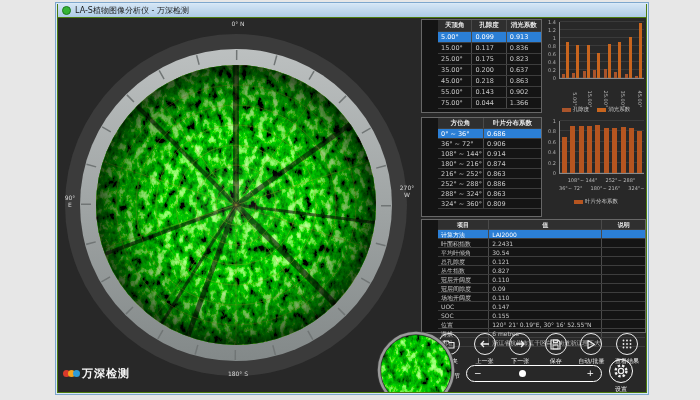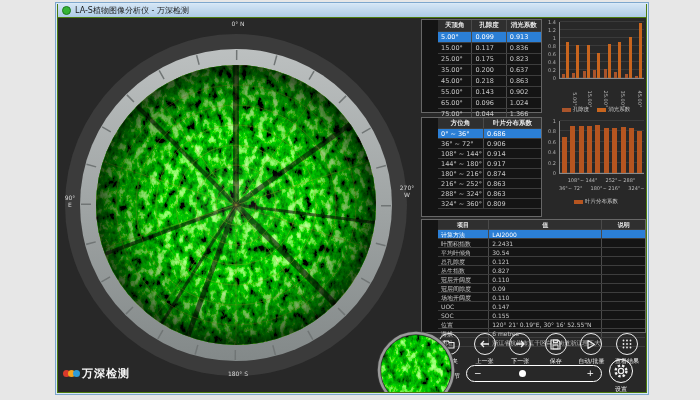--- a/index.html
+++ b/index.html
@@ -205,25 +205,20 @@
           <div class="tcell">45.00°</div>
           <div class="tcell">0.218</div>
           <div class="tcell">0.863</div>
         </div>
         <div class="trow">
           <div class="tcell">55.00°</div>
           <div class="tcell">0.143</div>
           <div class="tcell">0.902</div>
         </div>
         <div class="trow">
-          <div class="tcell">65.00°</div>
-          <div class="tcell">0.096</div>
-          <div class="tcell">1.024</div>
-        </div>
-        <div class="trow">
           <div class="tcell">75.00°</div>
           <div class="tcell">0.044</div>
           <div class="tcell">1.366</div>
         </div>
       </div>
     <div class="table tbl-azimuth">
         <div class="trow thead">
           <div class="tcell">方位角</div>
           <div class="tcell">叶片分布系数</div>
         </div>
@@ -233,30 +228,30 @@
         </div>
         <div class="trow">
           <div class="tcell">36° ~ 72°</div>
           <div class="tcell">0.906</div>
         </div>
         <div class="trow">
           <div class="tcell">108° ~ 144°</div>
           <div class="tcell">0.914</div>
         </div>
         <div class="trow">
-          <div class="tcell">144° ~ 180°</div>
-          <div class="tcell">0.917</div>
-        </div>
-        <div class="trow">
           <div class="tcell">180° ~ 216°</div>
           <div class="tcell">0.874</div>
         </div>
         <div class="trow">
           <div class="tcell">216° ~ 252°</div>
           <div class="tcell">0.863</div>
+        </div>
+        <div class="trow">
+          <div class="tcell">252° ~ 288°</div>
+          <div class="tcell">0.886</div>
         </div>
         <div class="trow">
           <div class="tcell">288° ~ 324°</div>
           <div class="tcell">0.863</div>
         </div>
         <div class="trow">
           <div class="tcell">324° ~ 360°</div>
           <div class="tcell">0.809</div>
         </div>
       </div>

